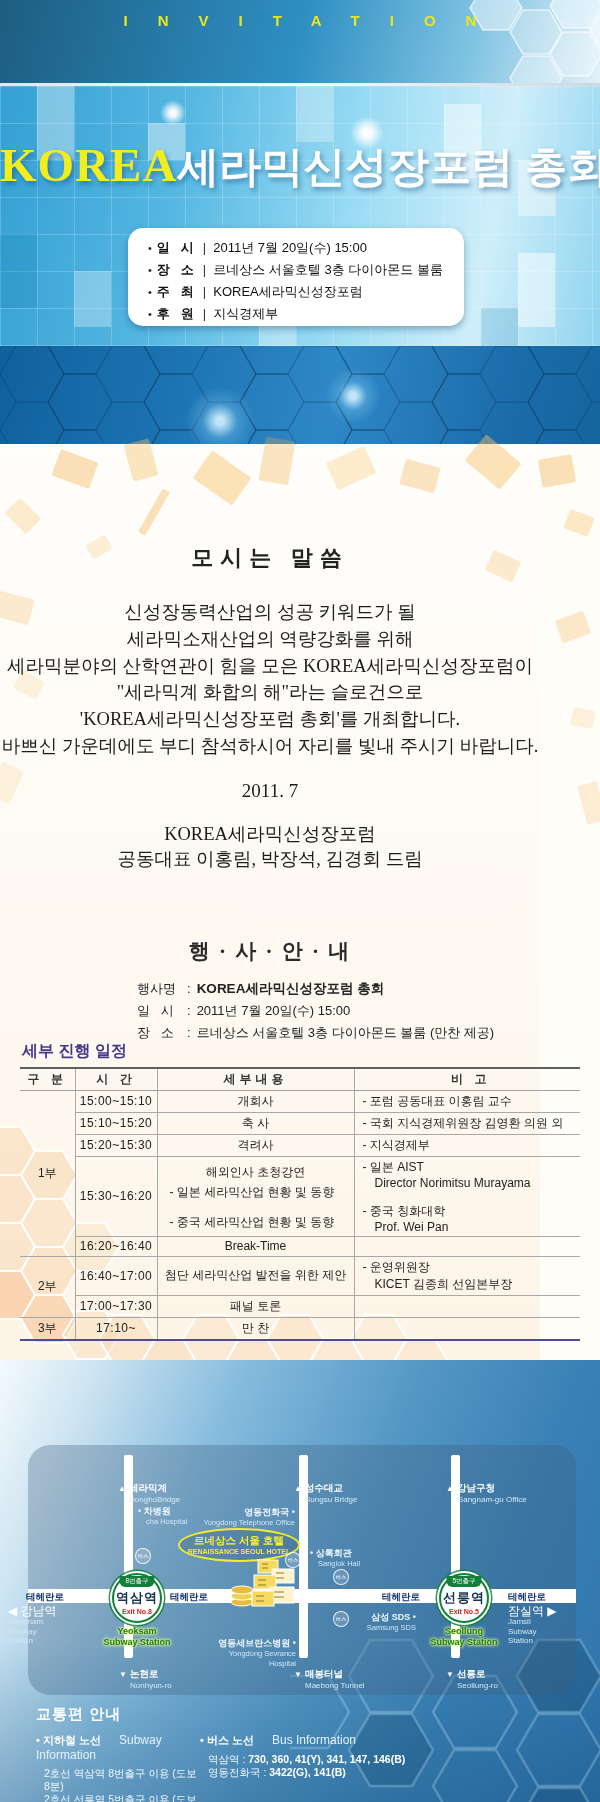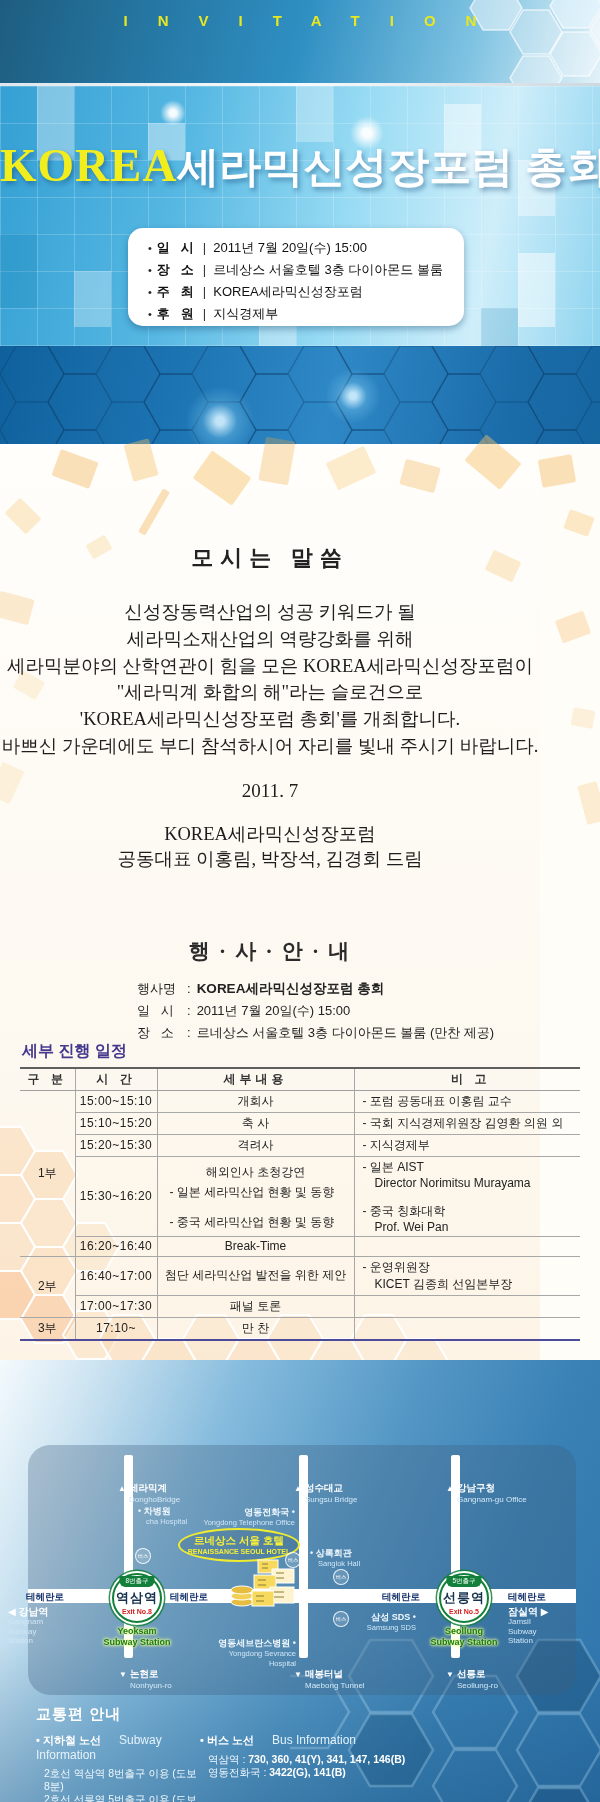--- a/index.html
+++ b/index.html
@@ -117,21 +117,21 @@
   .st-exit{position:absolute;top:1px;left:50%;transform:translateX(-50%);
     background:#12803b;color:#fff;font-size:6.5px;line-height:8px;padding:1px 6px 2px;
     border-radius:0 0 6px 6px;white-space:nowrap;}
   .st-name{margin-top:14px;text-align:center;font-weight:bold;font-size:13px;color:#15324f;
     letter-spacing:1px;}
   .st-exit-en{text-align:center;color:#d61f1f;font-size:7px;font-weight:bold;margin-top:1px;}
   .st-sub{position:absolute;width:110px;text-align:center;color:#1c7a12;font-weight:bold;
     font-size:9px;line-height:11px;z-index:3;
     text-shadow:0 0 3px #eaff9c,0 0 3px #eaff9c,0 0 4px #eaff9c;}
   .m-side{position:absolute;line-height:11px;white-space:nowrap;}
-  .m-side .lbl{color:#fff;font-weight:bold;font-size:10px;display:block;}
+  .m-side .lbl{color:#fff;font-weight:normal;font-size:12px;display:block;}
   .m-side .en{color:#cfe6f6;font-size:8px;display:block;line-height:9.5px;}
   .bus{position:absolute;width:16px;height:16px;border-radius:50%;
     border:1px solid rgba(255,255,255,.85);background:rgba(255,255,255,.15);
     color:#fff;font-size:5.5px;text-align:center;line-height:14px;z-index:2;}
   .transport{position:absolute;left:36px;top:345px;z-index:3;color:#fff;}
   .tr-heading{font-size:15px;font-weight:bold;letter-spacing:1px;margin-bottom:9px;}
   .tr-cols{display:flex;}
   .tr-col1{width:164px;}
   .tr-title{font-size:11px;font-weight:bold;}
   .tr-title .en{font-weight:normal;font-size:12px;color:#e4f2fb;margin-left:18px;}

